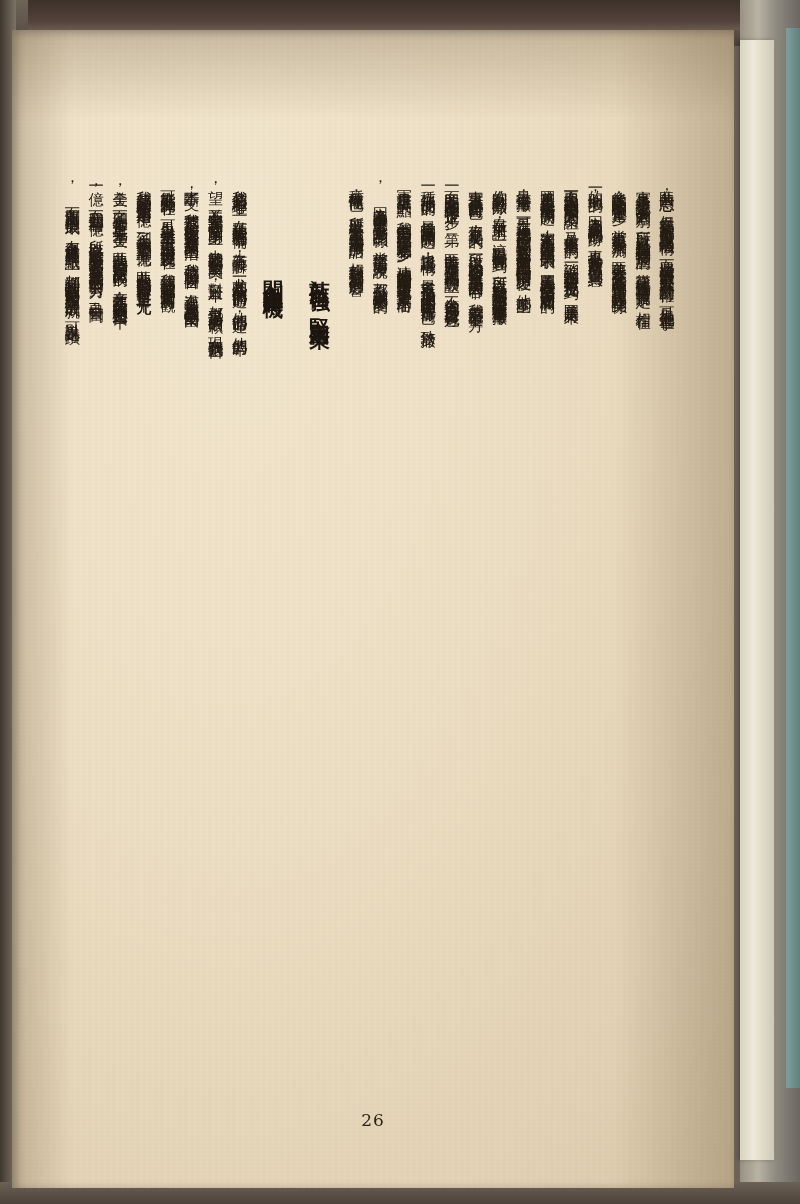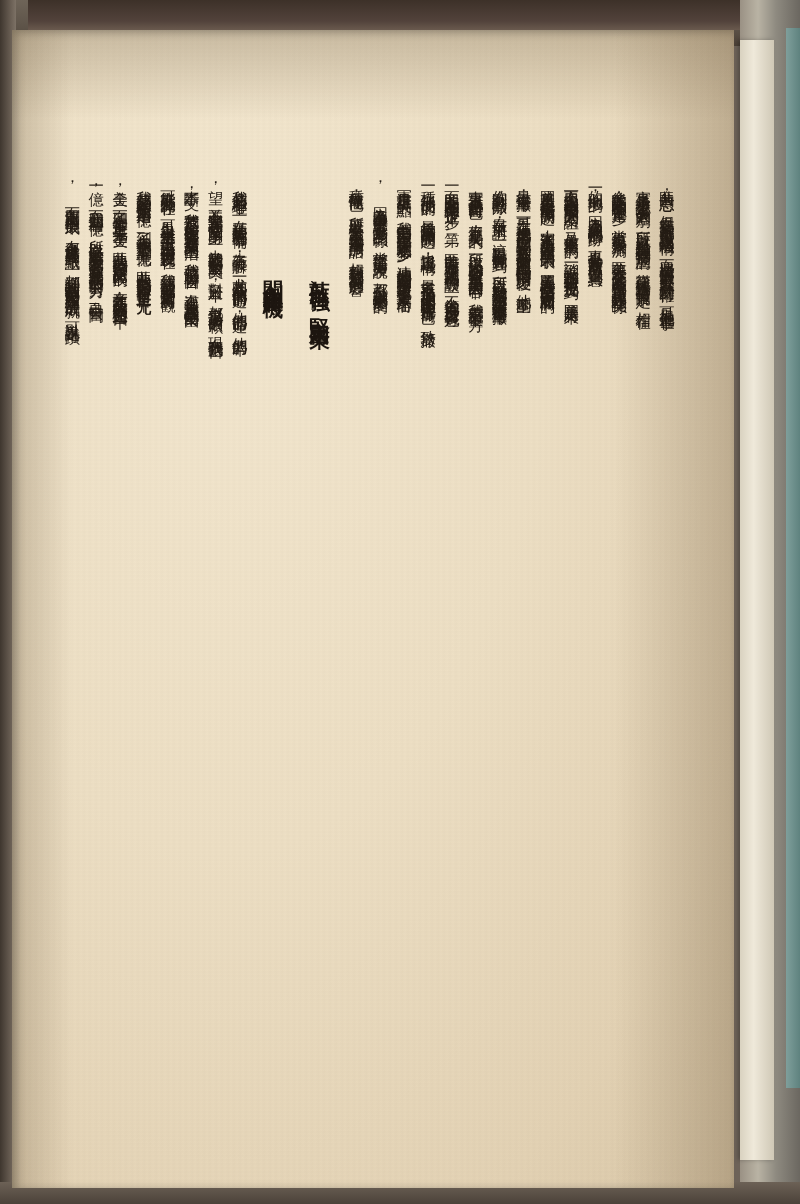--- a/index.html
+++ b/index.html
@@ -202,14 +202,15 @@
       <div class="col">我們必須在心理上，在精神上能夠先有準備，先有了瞭解，尤其一個國家他們的前途，他們的命運，他們的希</div>
       <div class="col">望，並不完全寄託在另一個國家的身上，由於我們過去對於美國，對於日本，都似乎是過份的依賴，現在我們跟日</div>
       <div class="col">本斷了交，我們還不是一樣能夠在這裏過着安居樂業的生活，我們退出了聯合國，在過去很多人說那我們中華民國</div>
       <div class="col">可能就不能夠存在，可是自從六十年十月二十五日退出聯合國之後到現在，我們經濟的成長率那實是相當的可觀，</div>
       <div class="col">我們貿易的總額在大前年是四十億，到了去年我們就變成了五十九億，共匪他跟我們國民所得在前年是三百二十九元</div>
       <div class="col">美金，而到了去年卻是三百七十二元美金，共匪他跟我們沒有辦法來比較的，在大前年共匪的貿易總額是三百四十</div>
       <div class="col">一億，而我們却有四十億，所以從這些數字看出來我們在各方面完全是靠我們自己的去努力，自己去奮鬥</div>
       <div class="col">，而創造出來的一個成果，在很多世界各國的報紙上，都詳細的刊載我們中華民國在經濟上的成就，可以說是奇蹟</div>
     </div>
 
+    <div class="pagenum">26</div>
   </div>
 </div>
 
 </body></html>

